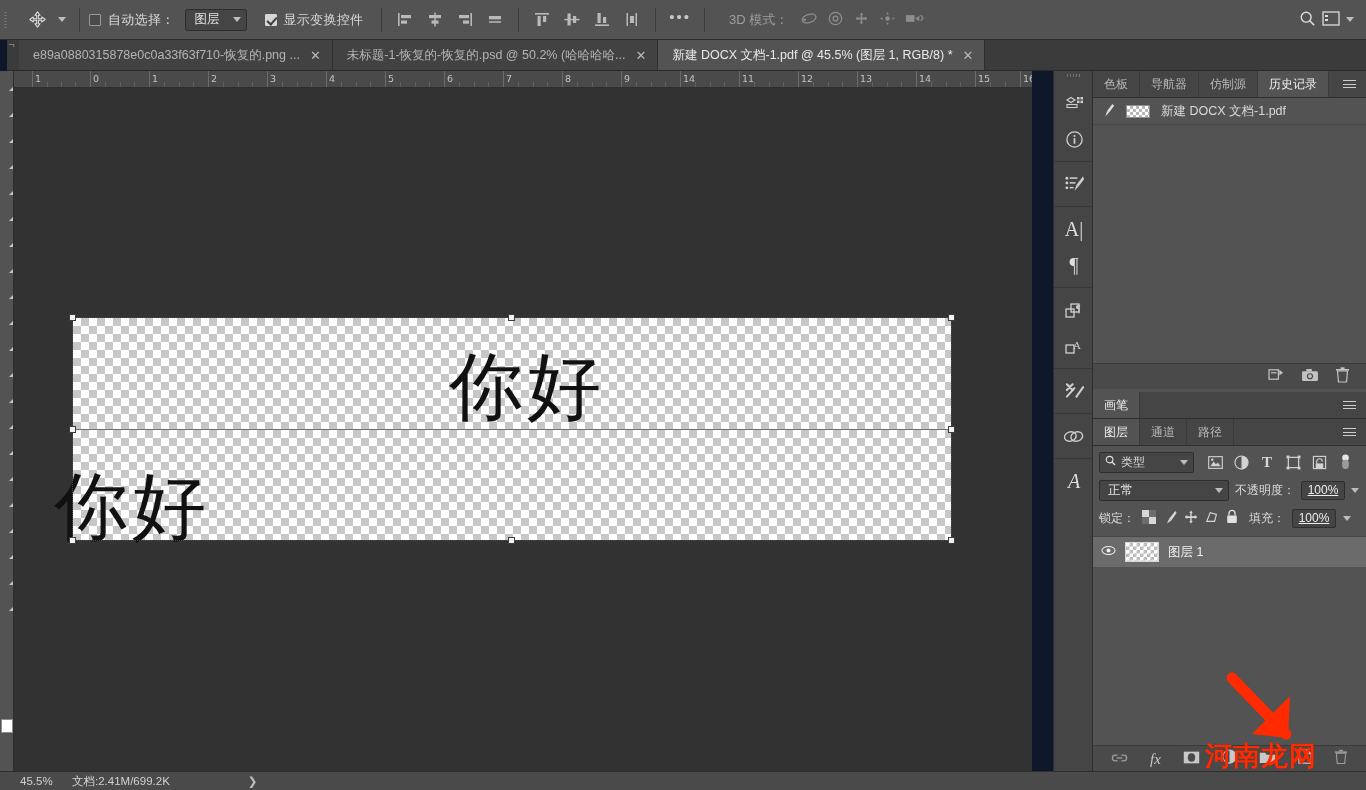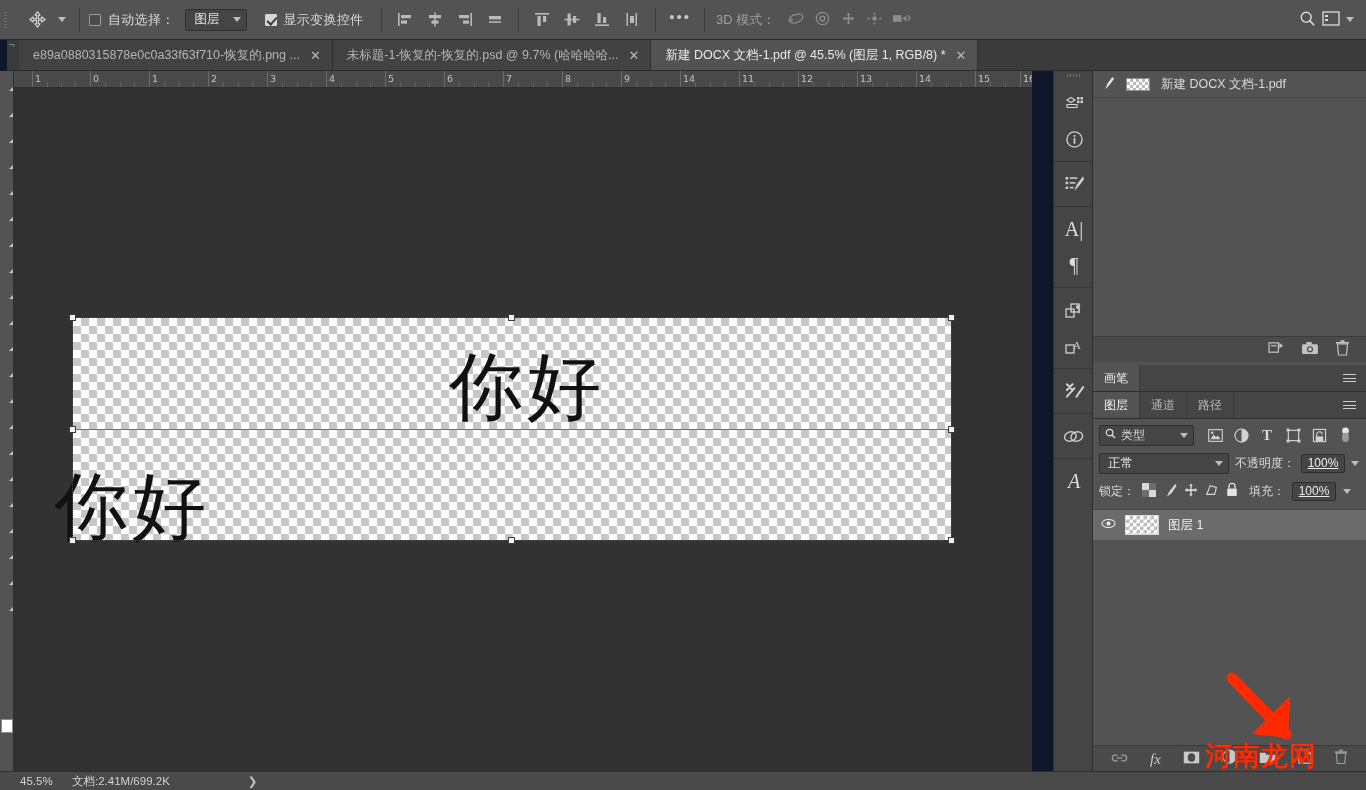--- a/index.html
+++ b/index.html
@@ -40,21 +40,21 @@
   }
   .lbl{ margin-left:7px; color:#d8d8d8; font-size:13px; letter-spacing:.3px;}
   .select-box{
     margin-left:10px; height:22px; min-width:62px; background:#454545;
     border:1px solid #2e2e2e; border-radius:2px; display:flex; align-items:center;
     justify-content:space-between; padding:0 5px 0 9px; color:#e2e2e2; font-size:12.5px;
   }
   .align-grp{ display:flex; align-items:center; gap:2px; }
   .align-btn{ width:28px;height:26px; display:flex; align-items:center; justify-content:center; }
   .dots{ color:#c9c9c9; letter-spacing:2px; font-size:15px; padding:0 4px 6px 4px; }
-  .mode3d{ color:#9e9e9e; font-size:13px; margin-left:2px; }
+  .mode3d{ color:#9e9e9e; font-size:13px; margin-left:15px; }
   .m3-icons{ display:flex; align-items:center; gap:9px; margin-left:12px; }
   .ob-right{ margin-left:auto; display:flex; align-items:center; gap:6px; padding-right:12px; }
 
   
   .tabbar{
     position:absolute; left:0; top:40px; width:1366px; height:31px;
     background:#3b3b3b; display:flex; align-items:center;
     border-bottom:1px solid #2a2a2a;
     margin-left:7px;
   }
@@ -408,21 +408,21 @@
   </div>
 
   <div class="tabbar">
     <div class="pre-grip"></div>
 
     <div class="tab">
       <span class="t-txt">e89a0880315878e0c0a33f63f710-恢复的.png ...</span>
       <span class="x">✕</span>
     </div>
     <div class="tab">
-      <span class="t-txt">未标题-1-恢复的-恢复的.psd @ 9.7% (哈哈哈哈...</span>
+      <span class="t-txt">未标题-1-恢复的-恢复的.psd @ 50.2% (哈哈哈哈...</span>
       <span class="x">✕</span>
     </div>
     <div class="tab active">
       <span class="t-txt">新建 DOCX 文档-1.pdf @ 45.5% (图层 1, RGB/8) *</span>
       <span class="x">✕</span>
     </div>
   </div>
 
   <div class="toolbox">
     <div class="tb-icon"></div>
@@ -644,20 +644,41 @@
 
     <div class="rail-grp" style="border-bottom:none">
       <div class="rail-btn">
         <span style="font-family:'Liberation Serif',serif;font-size:20px;font-style:italic;color:#dedede;">A</span>
       </div>
     </div>
   </div>
 
   <div class="panels">
 
+    <div class="panel-tabs">
+      <div class="ptab">
+          <span>色板</span>
+        </div>
+      <div class="ptab">
+          <span>导航器</span>
+        </div>
+      <div class="ptab">
+          <span>仿制源</span>
+        </div>
+      <div class="ptab active">
+          <span>历史记录</span>
+        </div>
+      <div class="pmenu">
+        <span class="hamb">
+            <i></i>
+            <i></i>
+            <i></i>
+          </span>
+      </div>
+    </div>
 
     <div class="history-body">
       <div class="hist-row snapshot">
         <span>
           <svg width="14" height="14" viewBox="0 0 16 16">
               <path d="M13 1 L7 9 L9 11 L15 3 Z" fill="#e0e0e0"></path>
               <path d="M7 9 L5 15 L9 11 Z" fill="#e0e0e0"></path>
             </svg>
         </span>
         <span class="hist-thumb"></span>

